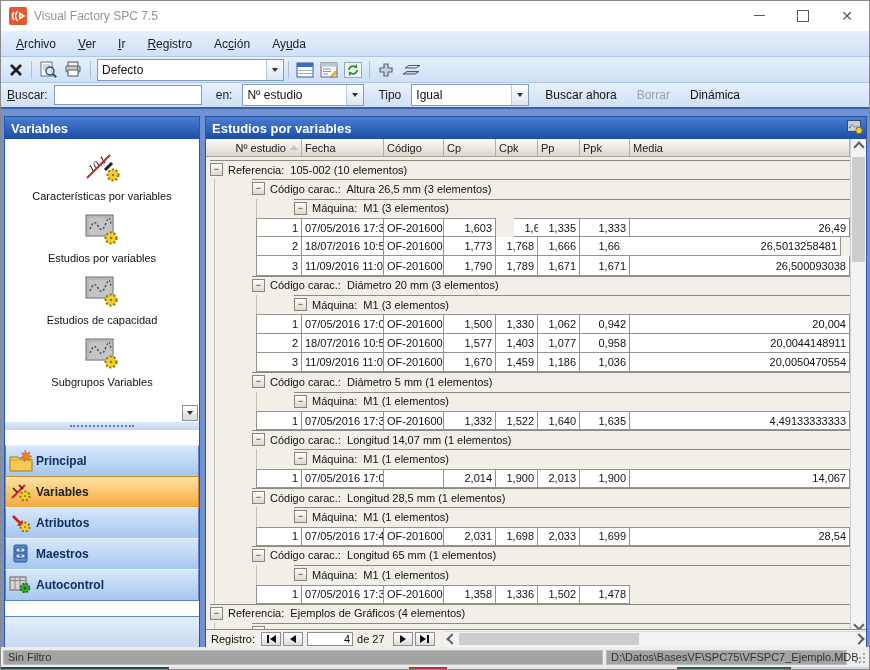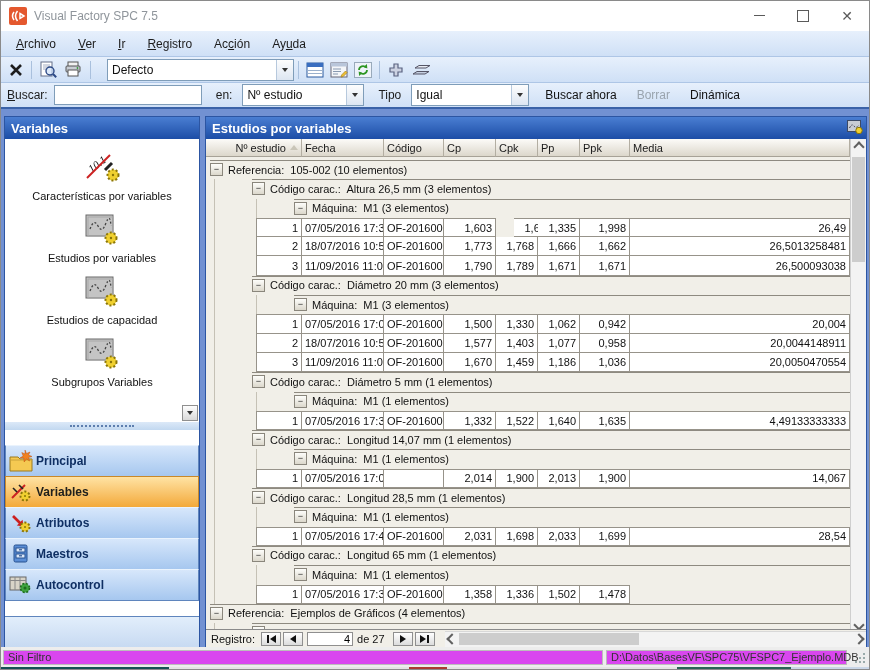--- a/index.html
+++ b/index.html
@@ -19,21 +19,21 @@
   .blueband{background:linear-gradient(#e7f0fc,#cfe0f6);border-bottom:1px solid #aec6e6;}
   #menubar{position:absolute;top:30px;left:0;right:0;height:25px;display:flex;align-items:center;padding-left:4px;}
   .menu-item{font-size:12px;color:#1c1c1c;padding:4px 11px;}
   #toolbar{position:absolute;top:56px;left:0;right:0;height:25px;display:flex;align-items:center;padding-left:4px;}
   .tbtn{height:22px;display:flex;align-items:center;justify-content:center;padding:0 3px;}
   .tsep{width:1px;height:18px;background:#a9c0dd;margin:0 4px;}
   .combo{height:20px;background:#fff;border:1px solid #7f9db9;display:flex;align-items:center;font-size:12px;color:#111;}
   .combo .val{flex:1;padding-left:4px;white-space:nowrap;overflow:hidden;}
   .combo .arr{width:16px;height:100%;display:flex;align-items:center;justify-content:center;background:linear-gradient(#fdfdfd,#dde6f2);border-left:1px solid #b7c9dd;}
   .tri-down{width:0;height:0;border-left:3.5px solid transparent;border-right:3.5px solid transparent;border-top:4.5px solid #333;}
-  #profile-combo{width:185px;margin-left:12px;justify-content:flex-end;}
+  #profile-combo{width:185px;margin-left:2px;justify-content:flex-end;}
   #searchbar{position:absolute;top:82px;left:0;right:0;height:24px;display:flex;align-items:center;font-size:12px;color:#1c1c1c;}
   #searchbar .lbl{padding:0 6px;}
   #search-input{width:140px;height:18px;border:1px solid #7f9db9;background:#fff;font-size:12px;padding:0 3px;font-family:"Liberation Sans",sans-serif;}
   #combo-en{width:120px;margin-left:4px;}
   #combo-tipo{width:116px;margin-left:4px;}
   .linkbtn{padding:0 10px;font-size:12px;color:#111;white-space:nowrap;}
   .linkbtn.disabled{color:#9aa4ae;}
   
   #content{position:absolute;top:106px;left:0;right:0;height:540px;background:#7291d2;border-top:2px solid #3a62a8;}
   .panelhdr{height:22px;background:linear-gradient(#4a7ed2,#1c4da6);color:#fff;font-size:13px;font-weight:bold;
@@ -92,21 +92,21 @@
   .tr{width:0;height:0;border-top:4px solid transparent;border-bottom:4px solid transparent;border-left:6px solid #111;}
   .vbar{width:2px;height:8px;background:#111;}
   #recnum{width:46px;height:14px;border:1px solid #8f8f8f;background:#fff;font-size:11px;text-align:right;
       padding:0 2px;margin:0 4px 0 2px;font-family:"Liberation Sans",sans-serif;box-sizing:border-box;}
   #recof{margin-right:8px;white-space:nowrap;}
   #hscroll{flex:1;height:15px;margin-left:8px;position:relative;background:#f3f3f3;border-top:1px solid #d8d8d8;}
   #hthumb{position:absolute;left:14px;top:1px;width:180px;height:12px;background:#cdcdcd;}
   .harr{position:absolute;top:0;width:14px;height:14px;display:flex;align-items:center;justify-content:center;}
   
   #statusbar{position:absolute;left:0;right:0;top:646px;height:20px;background:#ededed;display:flex;align-items:center;}
-  .spanel{height:15px;background:#d946ef;border:1px solid #bcbcbc;font-size:11px;color:#333;display:flex;align-items:center;padding:0 4px;box-sizing:border-box;}
+  .spanel{height:15px;background:#a3a3a3;border:1px solid #bcbcbc;font-size:11px;color:#333;display:flex;align-items:center;padding:0 4px;box-sizing:border-box;}
   #status-left{margin-left:2px;width:600px;}
   #status-right{margin-left:3px;width:241px;}
   #grip{position:absolute;right:3px;bottom:3px;width:12px;height:12px;
       background:radial-gradient(circle at 2px 10px,#9aa 1px,transparent 1.5px),
                  radial-gradient(circle at 6px 6px,#9aa 1px,transparent 1.5px),
                  radial-gradient(circle at 10px 2px,#9aa 1px,transparent 1.5px),
                  radial-gradient(circle at 6px 10px,#9aa 1px,transparent 1.5px),
                  radial-gradient(circle at 10px 6px,#9aa 1px,transparent 1.5px),
                  radial-gradient(circle at 10px 10px,#9aa 1px,transparent 1.5px);}
   
@@ -415,34 +415,34 @@
           </div>
           <div class="trow ft">
             <div class="guide" style="left: 8px;"></div>
             <div class="guide" style="left: 50px;"></div>
             <div class="dcell num" style="left: 50px; width: 46px; border-left: 1px solid rgb(151, 147, 138);">1</div>
             <div class="dcell txt" style="left: 96px; width: 82px;">07/05/2016 17:3...</div>
             <div class="dcell txt" style="left: 178px; width: 60px;">OF-2016001</div>
             <div class="dcell num" style="left: 238px; width: 52px;">1,603</div>
             <div class="dcell num" style="left: 308px; width: 42px;">1,600</div>
             <div class="dcell num" style="left: 332px; width: 42px;">1,335</div>
-            <div class="dcell num" style="left: 374px; width: 50px;">1,998</div>
+            <div class="dcell num" style="left: 374px; width: 50px;">1,333</div>
             <div class="dcell num" style="left: 424px; width: 220px;">26,49</div>
           </div>
           <div class="trow">
             <div class="guide" style="left: 8px;"></div>
             <div class="guide" style="left: 50px;"></div>
             <div class="dcell num" style="left: 50px; width: 46px; border-left: 1px solid rgb(151, 147, 138);">2</div>
             <div class="dcell txt" style="left: 96px; width: 82px;">18/07/2016 10:5...</div>
             <div class="dcell txt" style="left: 178px; width: 60px;">OF-2016002</div>
             <div class="dcell num" style="left: 238px; width: 52px;">1,773</div>
             <div class="dcell num" style="left: 290px; width: 42px;">1,768</div>
             <div class="dcell num" style="left: 332px; width: 42px;">1,666</div>
             <div class="dcell num" style="left: 374px; width: 50px;">1,662</div>
-            <div class="dcell num" style="left: 424px; width: 220px; text-align: right;">26,5013258481</div>
+            <div class="dcell num" style="left: 415px; width: 220px; text-align: right;">26,5013258481</div>
           </div>
           <div class="trow">
             <div class="guide" style="left: 8px;"></div>
             <div class="guide" style="left: 50px;"></div>
             <div class="dcell num" style="left: 50px; width: 46px; border-left: 1px solid rgb(151, 147, 138);">3</div>
             <div class="dcell txt" style="left: 96px; width: 82px;">11/09/2016 11:0...</div>
             <div class="dcell txt" style="left: 178px; width: 60px;">OF-2016003</div>
             <div class="dcell num" style="left: 238px; width: 52px; text-align: center;">1,790</div>
             <div class="dcell num" style="left: 290px; width: 42px;">1,789</div>
             <div class="dcell num" style="left: 332px; width: 42px;">1,671</div>

